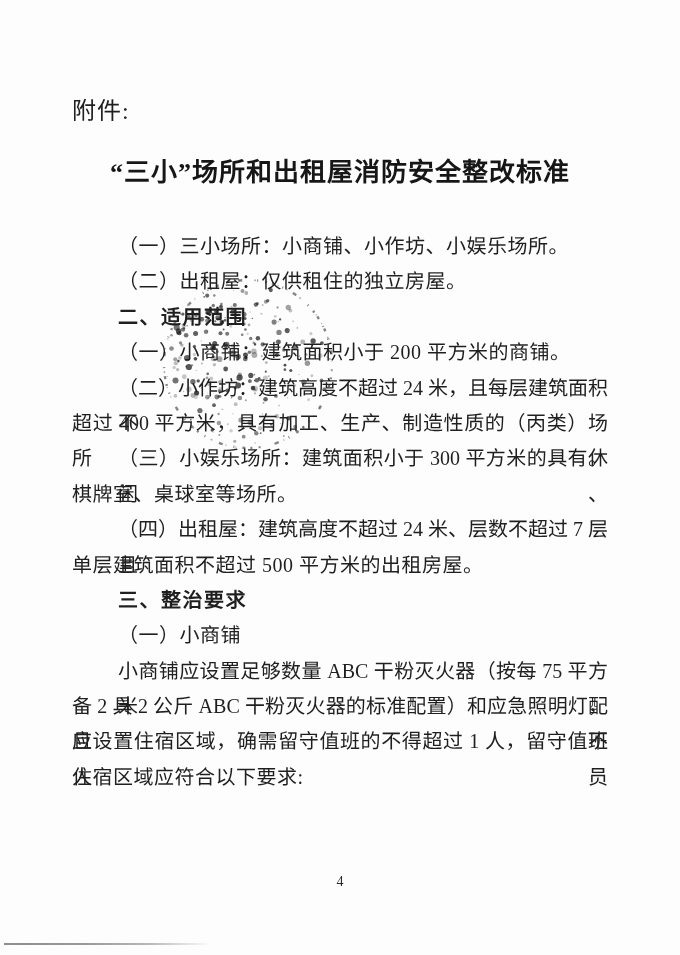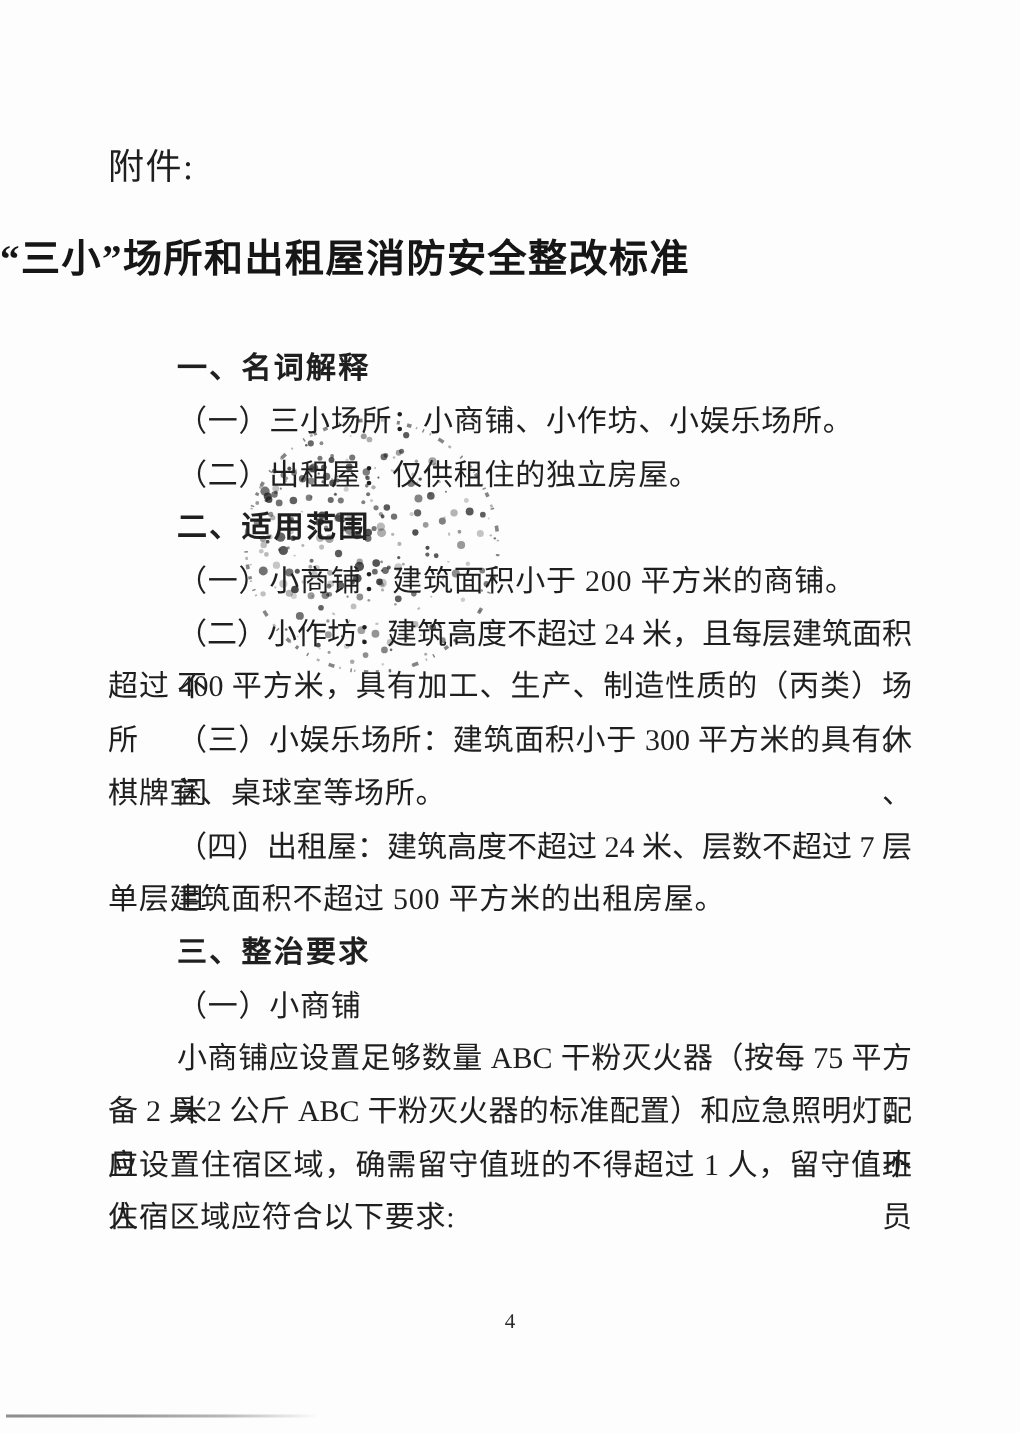--- a/index.html
+++ b/index.html
@@ -25,20 +25,21 @@
     top: 91px;
     font-size: 24px;
     letter-spacing: 1px;
   }
   .doc-title {
     position: absolute;
     left: 0;
     top: 151px;
     width: 680px;
     margin: 0;
+    text-align: center;
     font-size: 26px;
     font-weight: 700;
     letter-spacing: 1px;
     color: #161616;
   }
   .body-lines {
     position: absolute;
     left: 72px;
     top: 229px;
     width: 536px;
@@ -90,21 +91,20 @@
 </head>
 <body>
 
 <div class="page">
 
   <span class="attachment-label">附件:</span>
 
   <h1 class="doc-title">“三小”场所和出租屋消防安全整改标准</h1>
 
   <div class="body-lines">
-      <div class="line indent bold">一、名词解释</div>
       <div class="line indent">（一）三小场所：小商铺、小作坊、小娱乐场所。</div>
       <div class="line indent">（二）出租屋：仅供租住的独立房屋。</div>
       <div class="line indent bold">二、适用范围</div>
       <div class="line indent">（一）小商铺：建筑面积小于 200 平方米的商铺。</div>
       <div class="line indent justify">（二）小作坊：建筑高度不超过 24 米，且每层建筑面积不</div>
       <div class="line justify">超过 400 平方米，具有加工、生产、制造性质的（丙类）场所。</div>
       <div class="line indent justify">（三）小娱乐场所：建筑面积小于 300 平方米的具有休闲、</div>
       <div class="line">棋牌室、桌球室等场所。</div>
       <div class="line indent justify">（四）出租屋：建筑高度不超过 24 米、层数不超过 7 层且</div>
       <div class="line">单层建筑面积不超过 500 平方米的出租房屋。</div>

